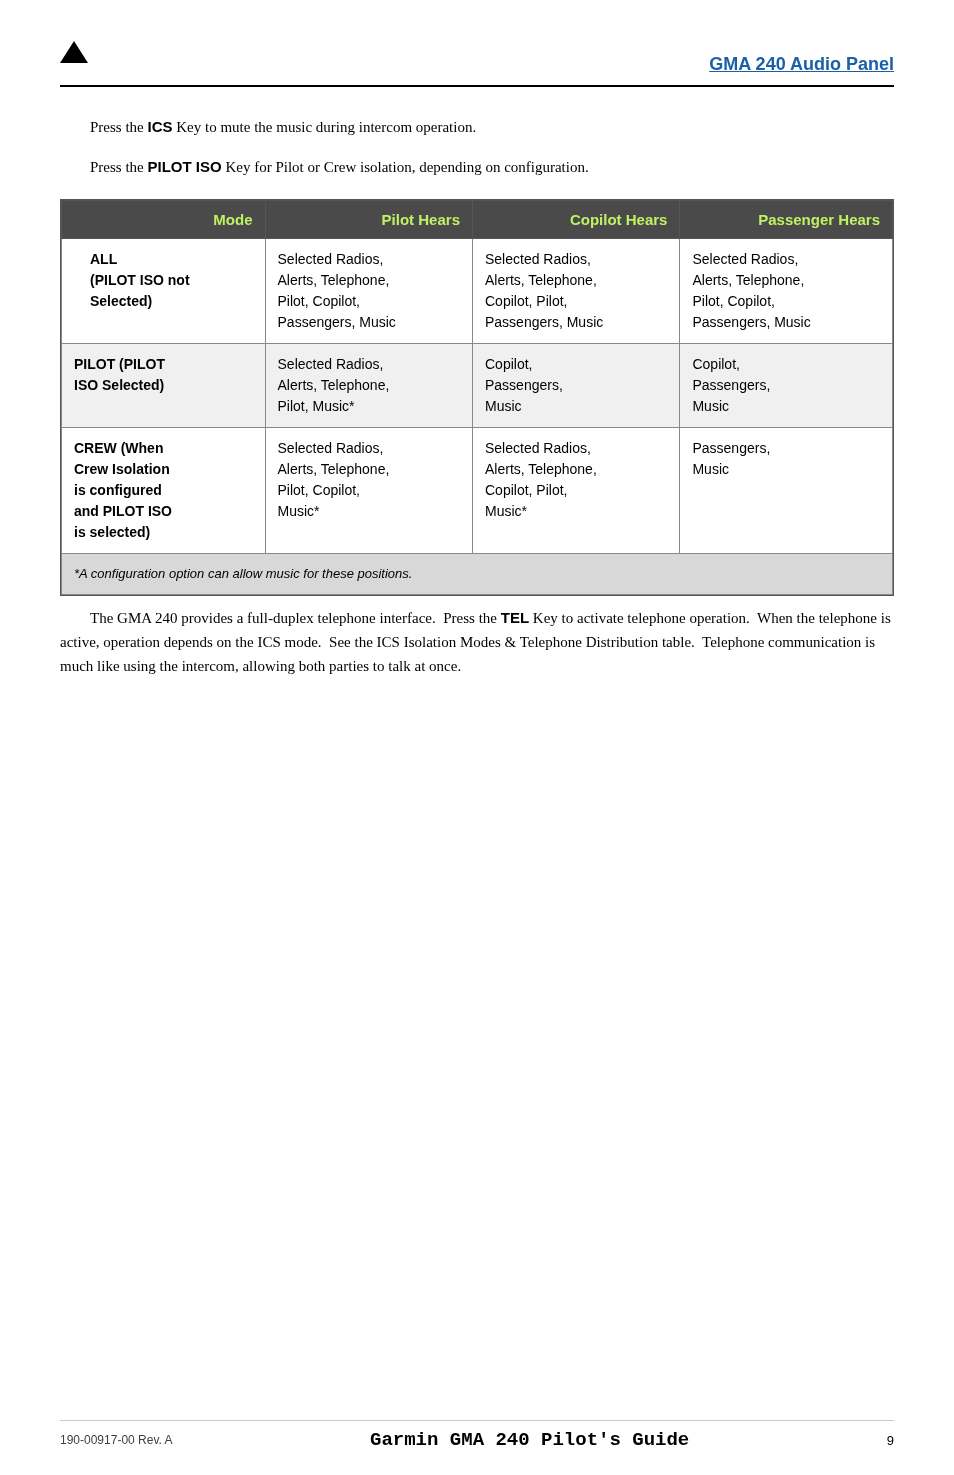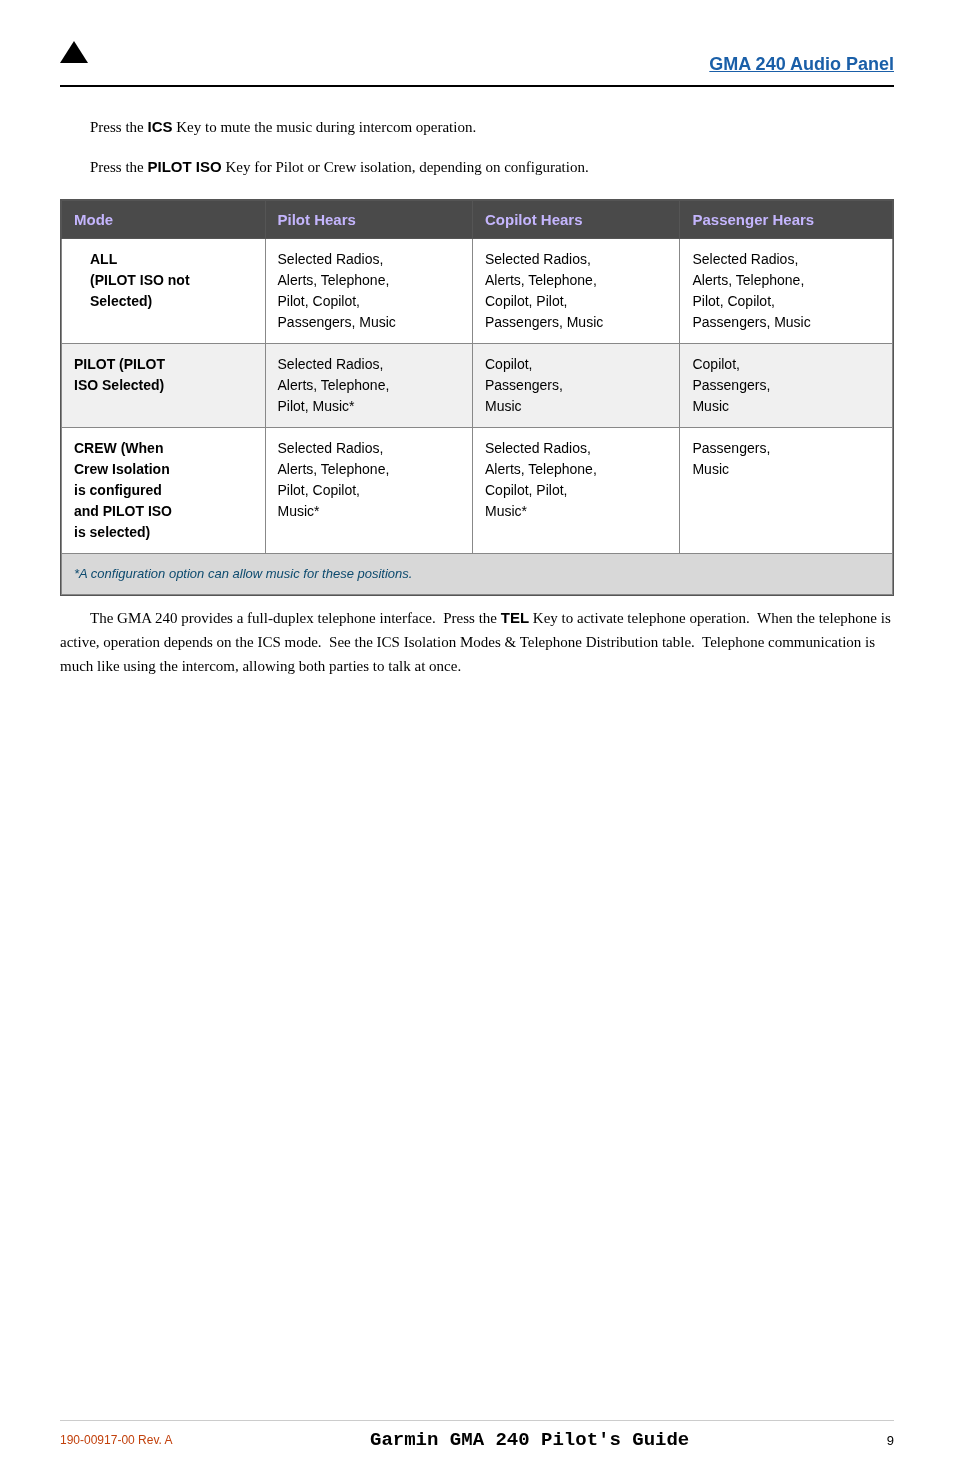--- a/index.html
+++ b/index.html
@@ -74,24 +74,24 @@
       width: 100%;
     }
     table {
       width: 100%;
       border-collapse: collapse;
       font-family: Arial, sans-serif;
       font-size: 14px;
     }
     table th {
       background: #4a4a4a;
-      color: #c4b5fd;
+      color: #bef264;
       font-weight: 700;
       padding: 10px 12px;
-      text-align: left;
+      text-align: right;
       border: 1px solid #555;
       font-size: 15px;
     }
     table td {
       padding: 10px 12px;
       border: 1px solid #888;
       vertical-align: top;
       font-size: 14px;
       line-height: 1.5;
     }
@@ -103,21 +103,21 @@
     }
     .row-header {
       font-weight: 700;
       background: #fff !important;
       font-size: 14px;
     }
     .footnote-row td {
       background: #d8d8d8 !important;
       font-size: 13px;
       font-style: italic;
-      color: #0c4a6e;
+      color: #000000;
     }
     
     .table-caption {
       text-align: center;
       font-family: Arial, sans-serif;
       font-weight: 700;
       font-size: 15px;
       margin: 12px 0 30px 0;
     }
     
@@ -139,21 +139,21 @@
       right: 60px;
       display: flex;
       justify-content: space-between;
       align-items: center;
       border-top: 1px solid #ccc;
       padding-top: 8px;
     }
     .footer-left {
       font-family: Arial, sans-serif;
       font-size: 12px;
-      color: #c2410c;
+      color: #404040;
     }
     .footer-center {
       font-family: Liberation Mono, monospace;
       font-weight: 700;
       font-size: 19px;
       color: #000;
     }
     .footer-right {
       font-family: Arial, sans-serif;
       font-size: 13px;

